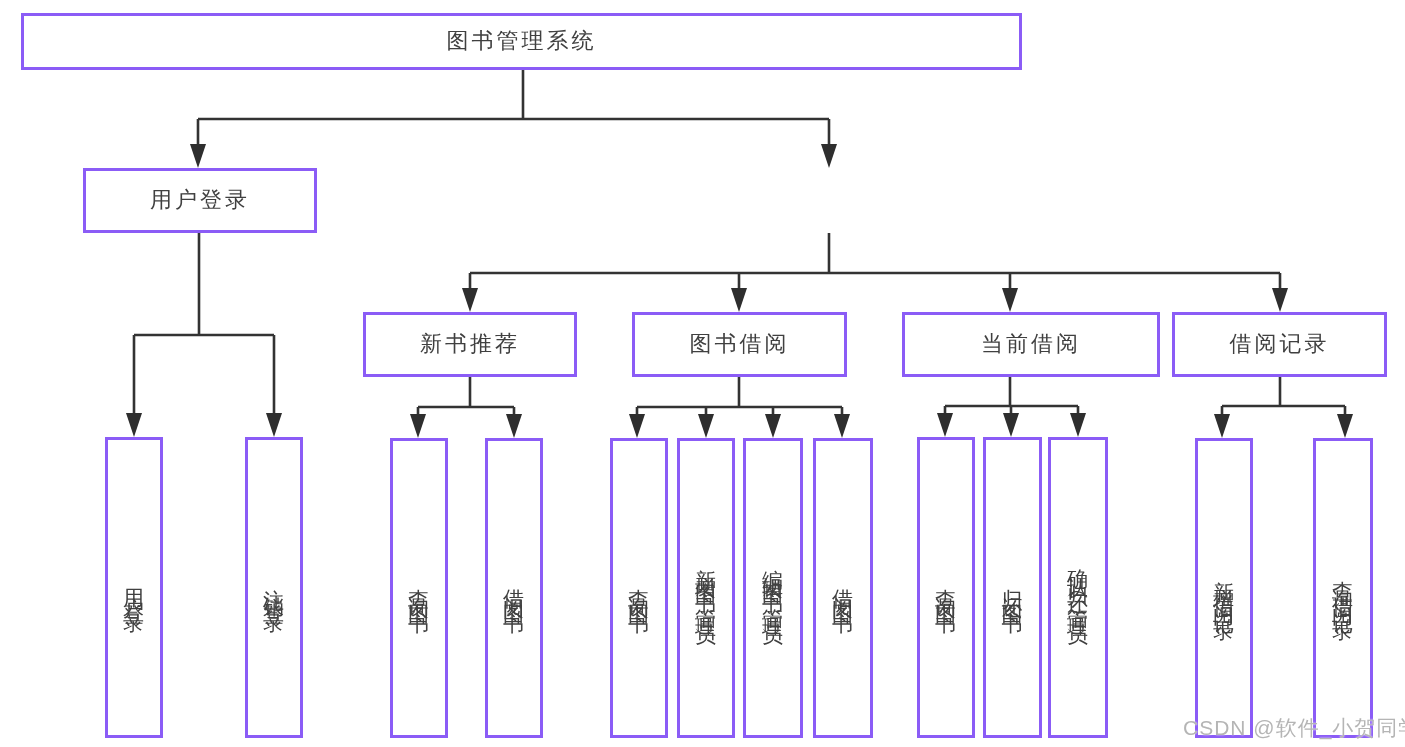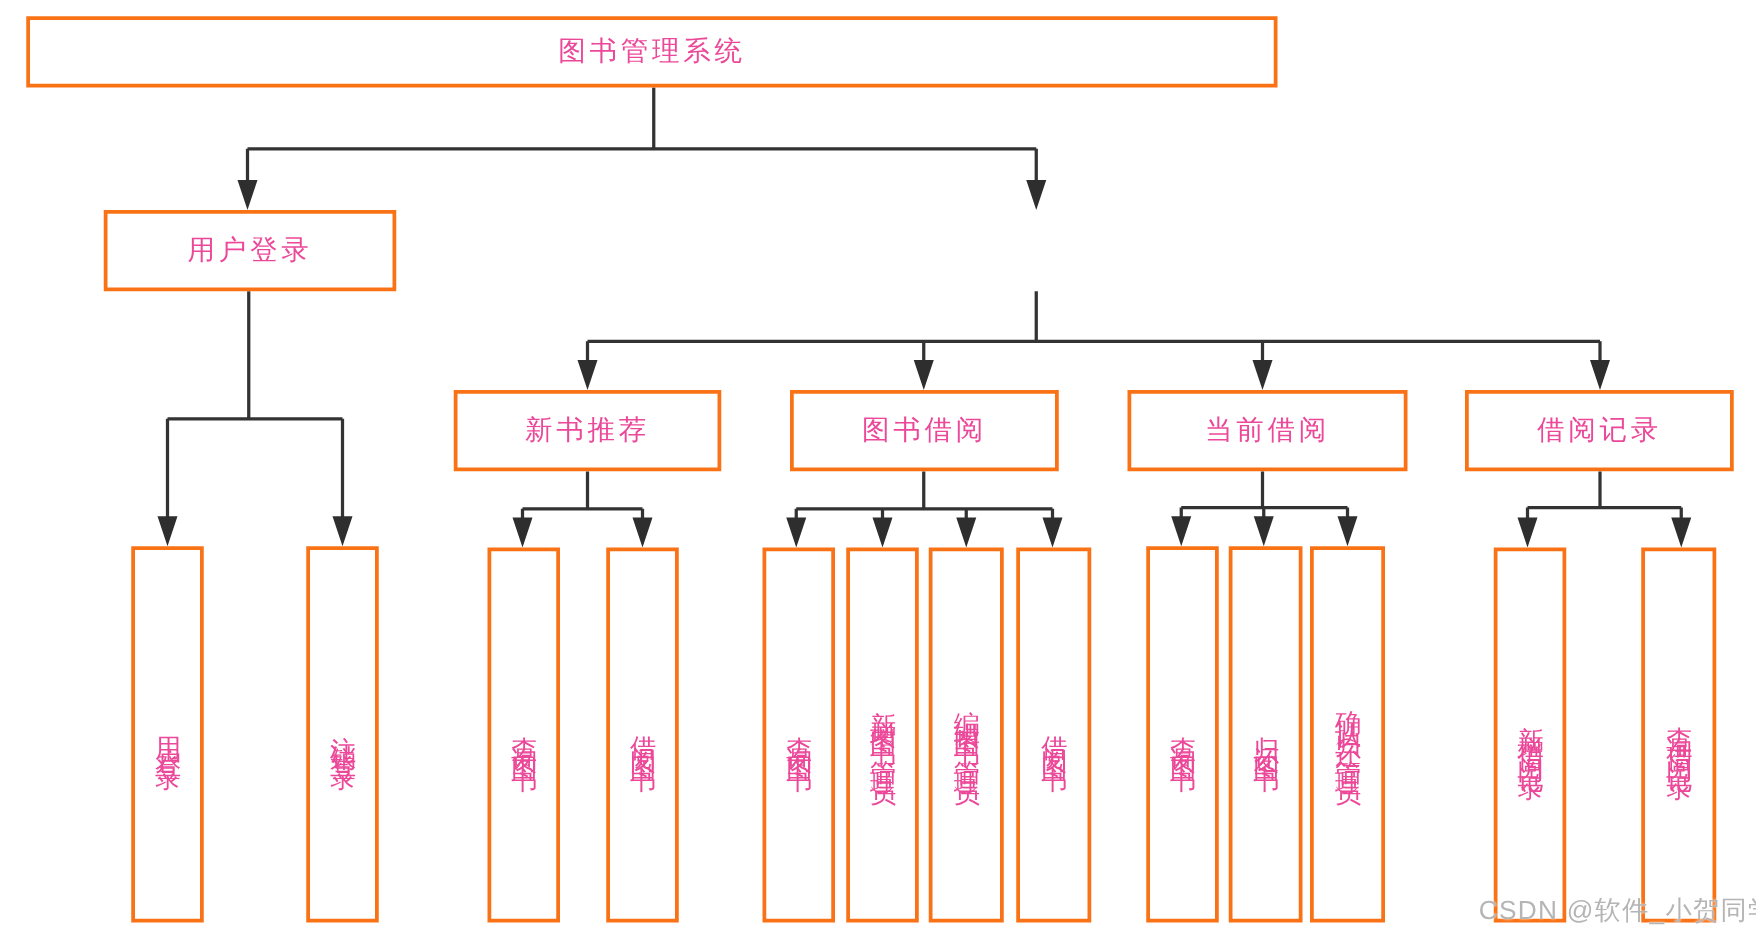--- a/index.html
+++ b/index.html
@@ -12,26 +12,26 @@
     overflow: hidden;
   }
   .connectors {
     position: absolute;
     left: 0; top: 0;
     z-index: 1;
   }
   .node {
     position: absolute;
     box-sizing: border-box;
-    border: 3px solid #f97316;
+    border: 3px solid #8b5cf6;
     background: #ffffff;
     display: flex;
     align-items: center;
     justify-content: center;
-    color: #ec4899;
+    color: #404040;
     font-size: 22px;
     letter-spacing: 3px;
     z-index: 2;
     text-align: center;
     line-height: 1.2;
     white-space: nowrap;
   }
   .node.v {
     writing-mode: vertical-rl;
     text-orientation: mixed;
@@ -96,21 +96,21 @@
       <polygon points="1337,414 1353,414 1345,438"></polygon>
     </g>
   </svg>
 
   <div class="node" style="left:21px; top:13px; width:1001px; height:57px;">图书管理系统</div>
 
   <div class="node" style="left:83px; top:168px; width:234px; height:65px;">用户登录</div>
 
   <div class="node" style="left:632px; top:312px; width:215px; height:65px;">图书借阅</div>
   <div class="node" style="left:363px; top:312px; width:214px; height:65px;">新书推荐</div>
-  <div class="node" style="left:902px; top:312px; width:224px; height:65px;">当前借阅</div>
+  <div class="node" style="left:902px; top:312px; width:258px; height:65px;">当前借阅</div>
   <div class="node" style="left:1172px; top:312px; width:215px; height:65px;">借阅记录</div>
 
   <div class="node v" style="left:105px; top:437px; width:58px; height:301px;">用户登录</div>
   <div class="node v" style="left:245px; top:437px; width:58px; height:301px;">注销登录</div>
 
   <div class="node v" style="left:390px; top:438px; width:58px; height:300px;">查询图书</div>
   <div class="node v" style="left:485px; top:438px; width:58px; height:300px;">借阅图书</div>
 
   <div class="node v" style="left:610px; top:438px; width:58px; height:300px;">查询图书</div>
   <div class="node v" style="left:677px; top:438px; width:58px; height:300px;">新增图书（管理员）</div>

